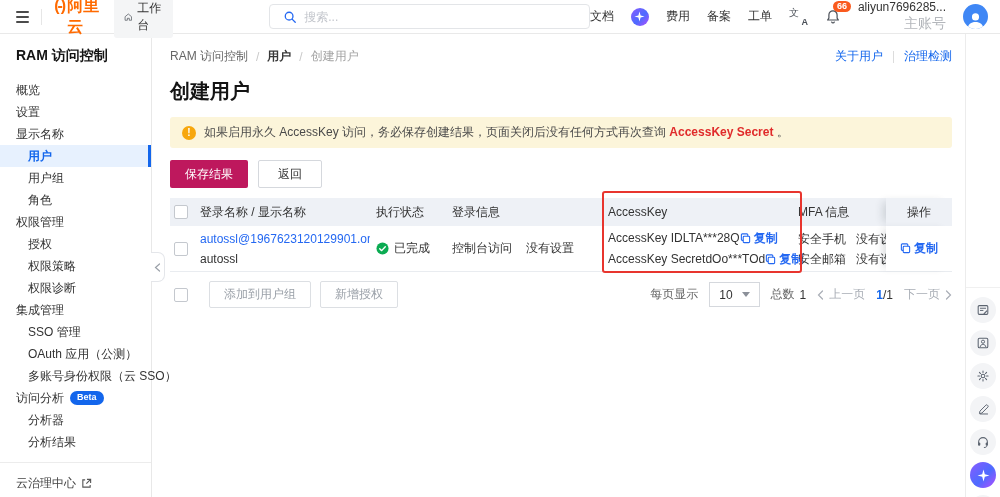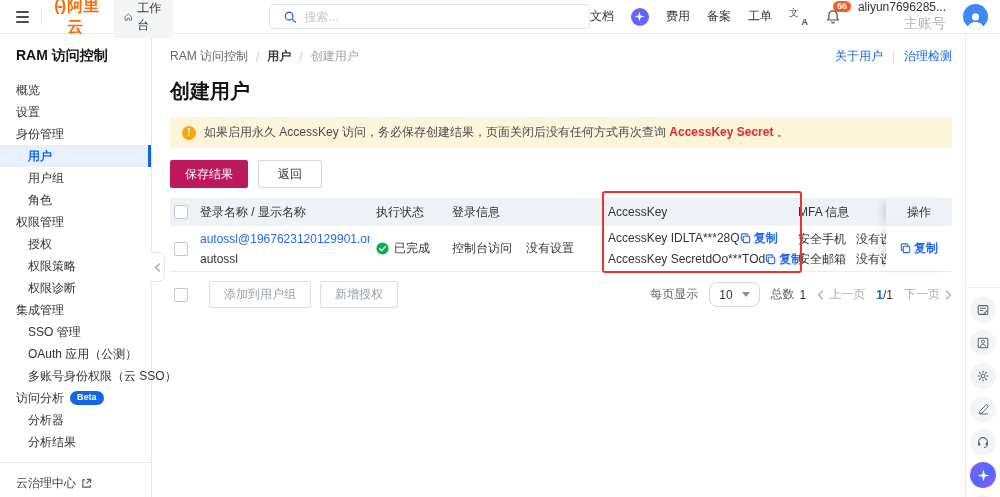--- a/index.html
+++ b/index.html
@@ -84,21 +84,21 @@
   .ak-line { display:flex; align-items:center; line-height:21px; white-space:nowrap; }
   .copy-link { display:inline-flex; align-items:center; gap:3px; color:#2468f2; font-weight:bold; cursor:pointer; }
   .mfa-line { display:flex; gap:10px; white-space:nowrap; line-height:20px; }
   .ak-highlight { position:absolute; left:432px; top:-7px; width:200px; height:82px; border:2px solid #e8352e; border-radius:3px; pointer-events:none; z-index:3; }
 
   
   .footer-bar { display:flex; align-items:center; margin-top:9px; gap:9px; }
   .footer-bar .checkbox { margin-left:4px; margin-right:12px; }
   .btn-muted { background:#fff; border:1px solid #dcdfe3; color:#9aa0a8; height:27px; padding:0 14px; border-radius:2px; font-size:12px; cursor:default; font-family:inherit; }
   .pagination { margin-left:auto; display:flex; align-items:center; gap:11px; color:#666; }
-  .page-select { border:1px solid #d5d8dd; border-radius:8px; height:25px; padding:0 9px; display:flex; align-items:center; gap:9px; color:#333; cursor:pointer; background:#fff; }
+  .page-select { border:1px solid #d5d8dd; border-radius:0; height:25px; padding:0 9px; display:flex; align-items:center; gap:9px; color:#333; cursor:pointer; background:#fff; }
   .caret-down { width:0; height:0; border-left:4px solid transparent; border-right:4px solid transparent; border-top:5px solid #8b9099; }
   .total-num { color:#333; margin-left:-6px; }
   .pg-nav { color:#a8adb5; display:flex; align-items:center; gap:5px; cursor:default;justify-content:space-between; }
   .pg-cur { color:#1366ec; font-weight:bold; }
   .pg-tot { color:#333; }
 
   
   .right-rail { position:absolute; top:34px; right:0; bottom:0; width:35px; background:#fff; border-left:1px solid #ececec; display:flex; flex-direction:column; align-items:center; z-index:5; }
   .rail-divider { width:100%; border-top:1px solid #f0f0f0; margin-top:253px; margin-bottom:9px; }
   .rail-btn { width:26px; height:26px; min-height:26px; border-radius:50%; background:#f3f4f6; display:flex; align-items:center; justify-content:center; margin-bottom:7px; cursor:pointer; }
@@ -171,21 +171,21 @@
   <div class="sidebar">
     <div class="side-title">RAM 访问控制</div>
     <div>
         <div class="side-item top">
           <span>概览</span>
         </div>
         <div class="side-item top">
           <span>设置</span>
         </div>
         <div class="side-item group">
-          <span>身份管理</span>
+          <span>显示名称</span>
         </div>
         <div class="side-item child selected">
           <span>用户</span>
         </div>
         <div class="side-item child">
           <span>用户组</span>
         </div>
         <div class="side-item child">
           <span>角色</span>
         </div>

